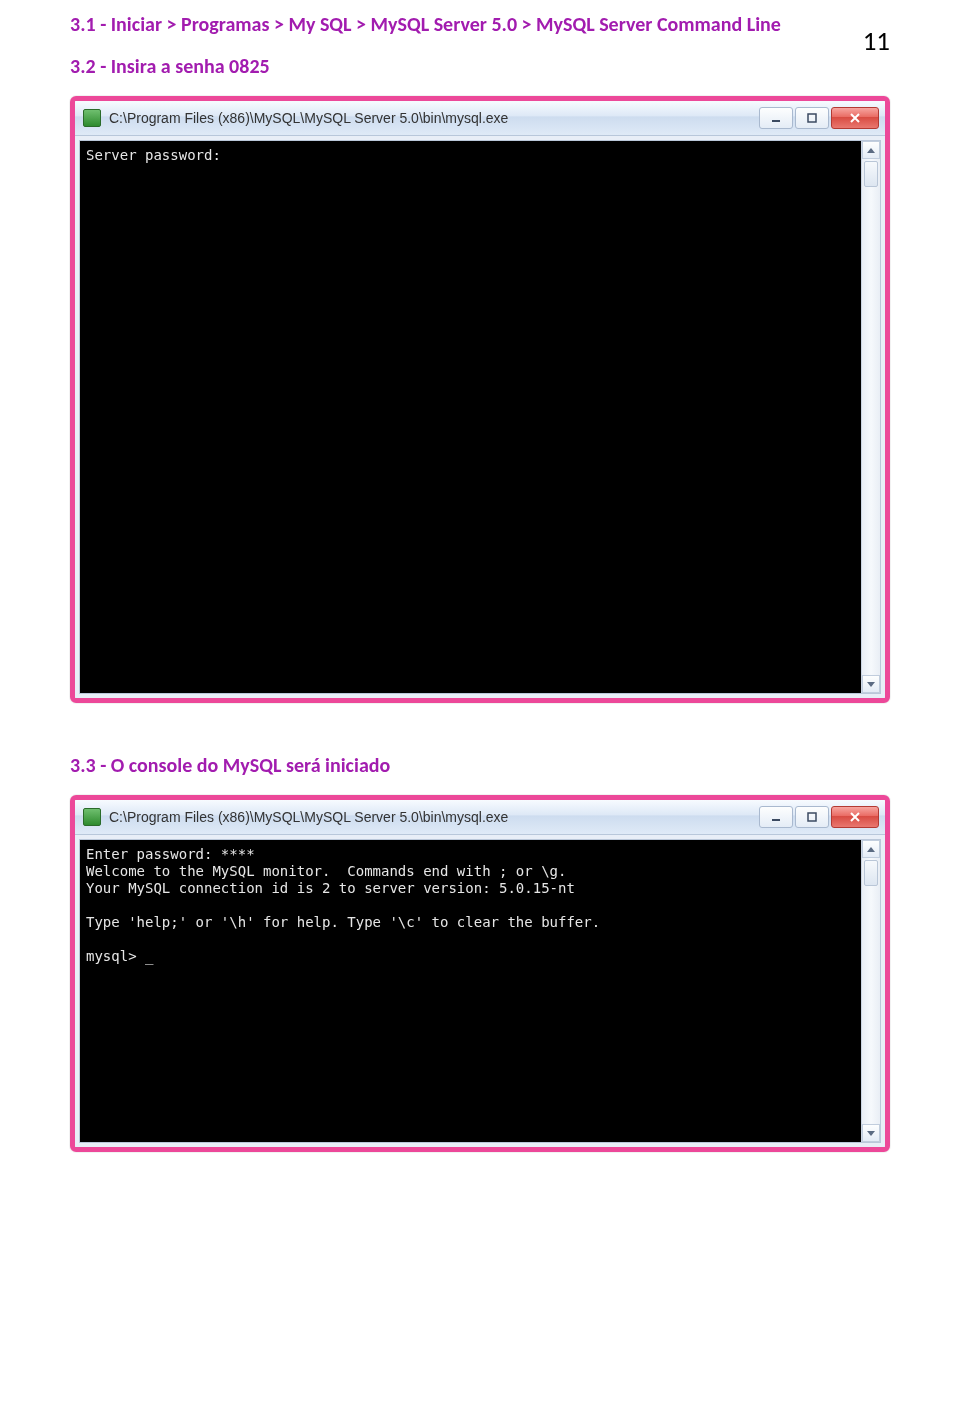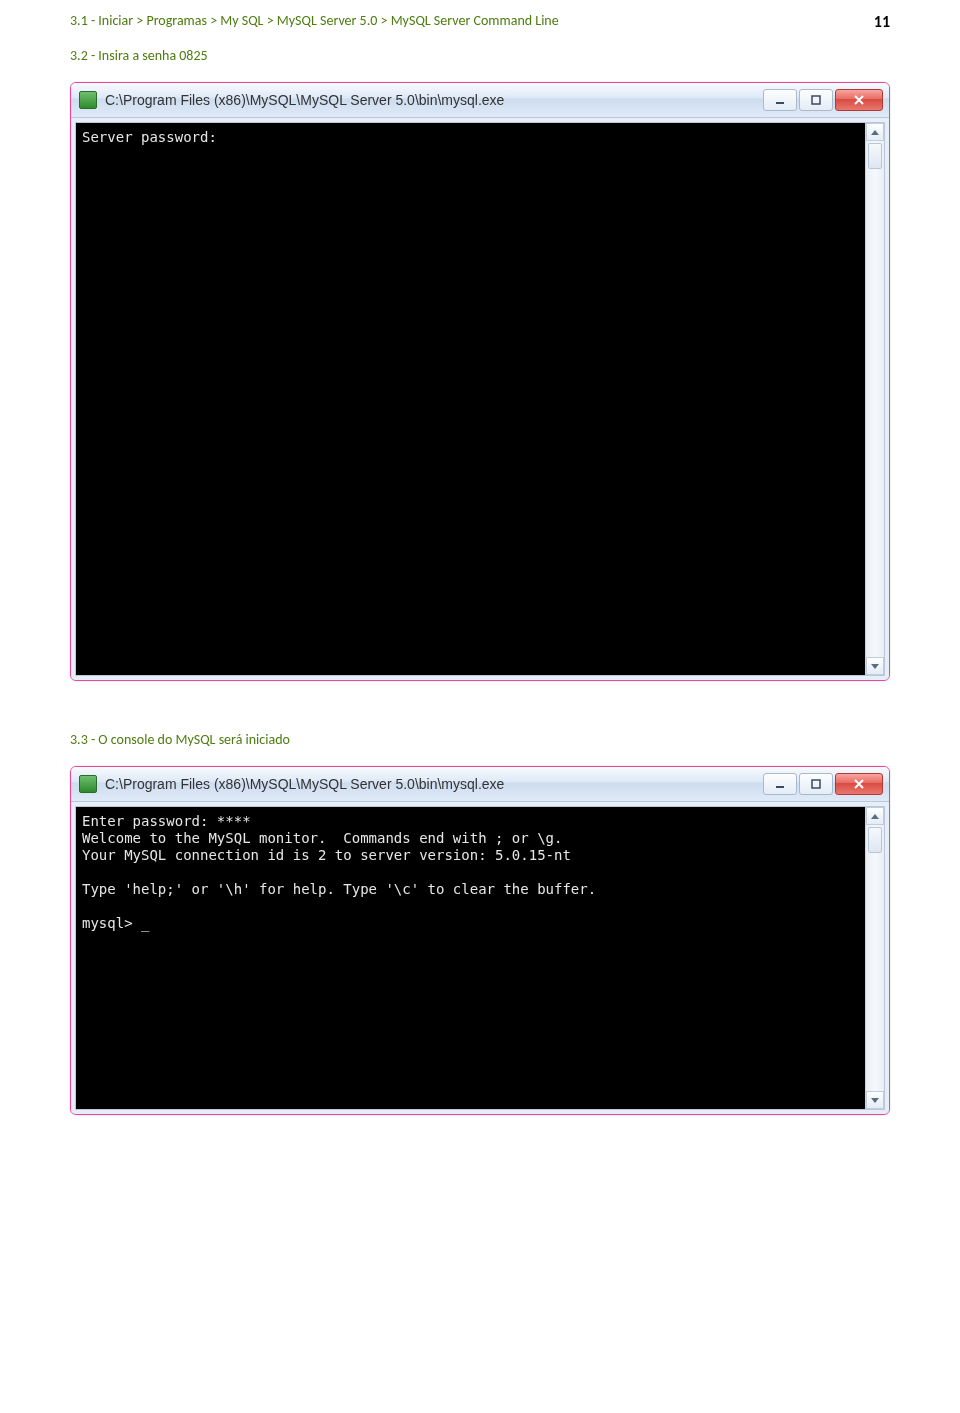--- a/index.html
+++ b/index.html
@@ -11,40 +11,40 @@
     width: 960px;
   }
   .page {
     position: relative;
     width: 960px;
     padding: 0 70px 40px 70px;
     box-sizing: border-box;
   }
   .page-number {
     position: absolute;
-    top: 0;
+    top: 12px;
     right: 70px;
-    font-size: 16px;
+    font-size: 27px;
     color: #000;
-    font-weight: bold;
   }
   h2.section-title {
     font-size: 26px;
     font-weight: 700;
     margin: 60px 0 20px 0;
   }
   p.step {
-    font-size: 14px;
+    font-size: 20px;
     margin: 12px 0 18px 0;
-    color: #4d7c0f;
+    color: #a21caf;
+    font-weight: bold;
   }
 
   
   .window {
-    border: 1px solid #ec4899;
+    border: 5px solid #ec4899;
     border-radius: 6px;
     background: #e8eef7;
     box-shadow: 0 0 0 1px rgba(0,0,0,0.05);
     overflow: hidden;
     margin-bottom: 50px;
   }
   .titlebar {
     display: flex;
     align-items: center;
     height: 34px;

